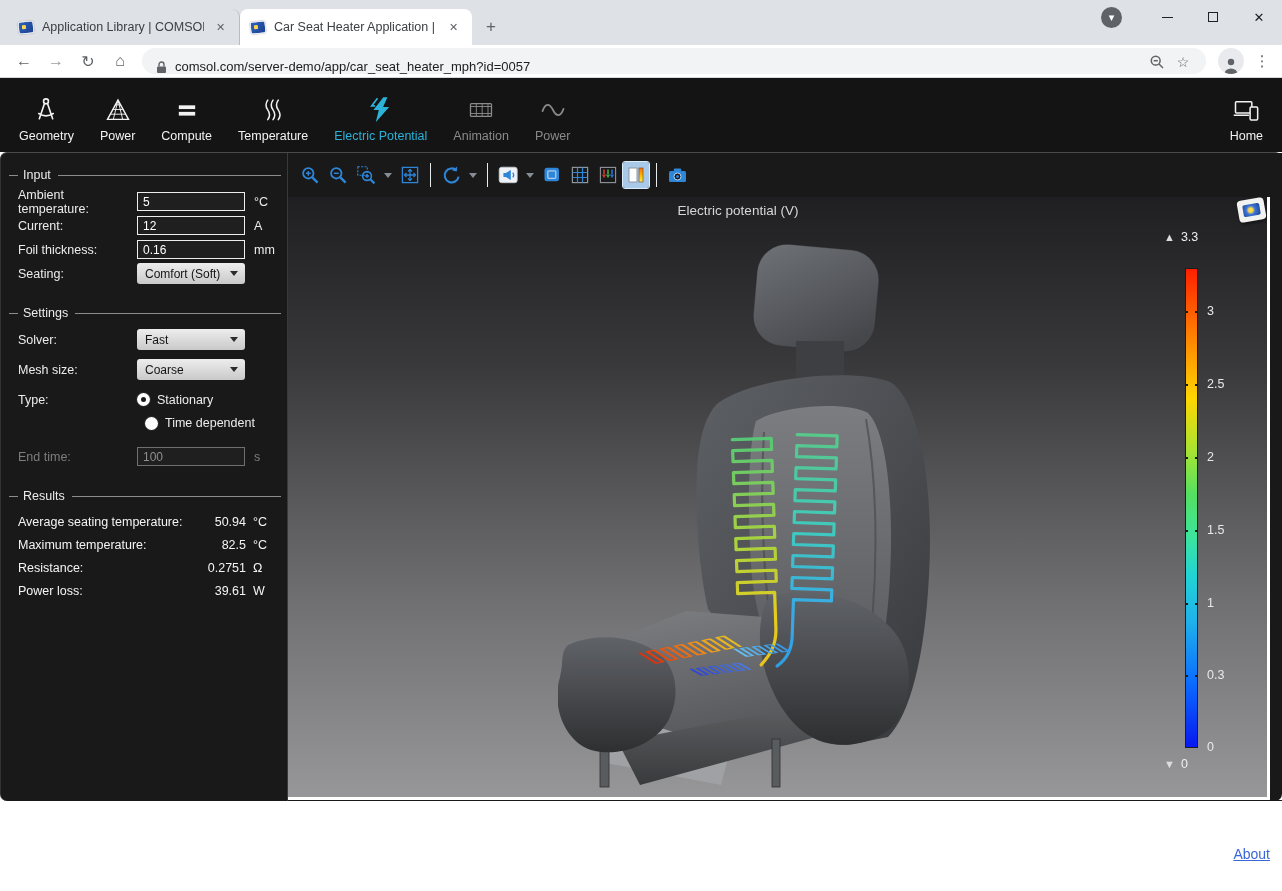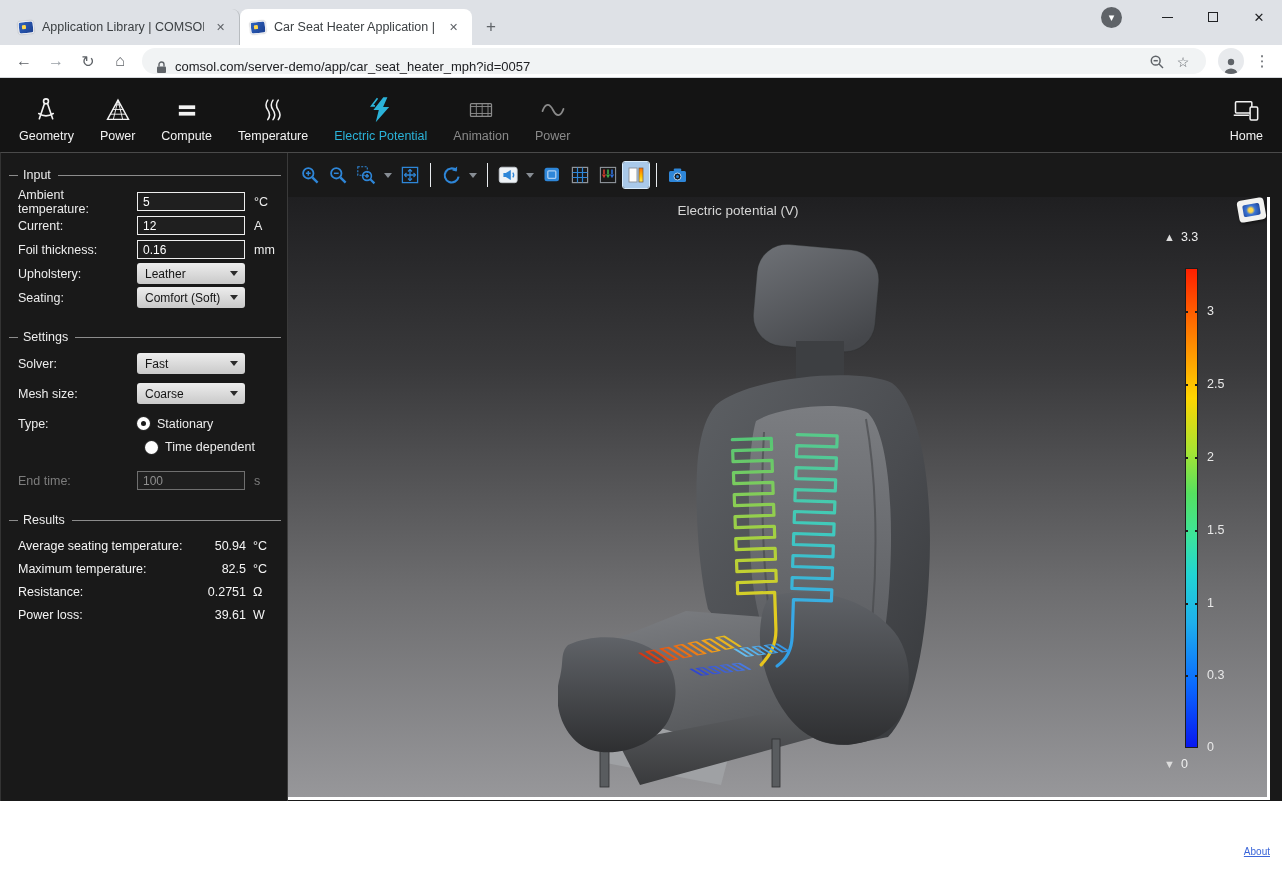--- a/index.html
+++ b/index.html
@@ -50,21 +50,21 @@
   .rb-item { display:flex; flex-direction:column; align-items:center; justify-content:flex-end;
     padding:6px 13px 9px; color:#f2f2f2; cursor:default; }
   .rb-item .rb-ico { height:34px; display:flex; align-items:center; justify-content:center; }
   .rb-label { font-size:12.5px; margin-top:2px; white-space:nowrap; }
   .rb-item.active { color:#2bb3d9; }
   .rb-item.disabled { color:#8a8a8a; }
   .rb-home { margin-left:auto; }
 
   
   .content { height:649px; display:flex; background:#191919; border-top:1px solid #4a4a4a;
-    border-left:1px solid #333; }
+    border-left:1px solid #333;border-radius:7px; }
   .left-panel { width:287px; flex:none; padding-top:9px; border-right:1px solid #3a3a3a; }
 
   .sec-head { display:flex; align-items:center; margin:6px 6px 8px 8px; color:#ececec; font-size:12.5px; }
   .sec-head::before { content:""; width:9px; border-top:1px solid #8c8c8c; margin-right:5px; }
   .sec-head::after { content:""; flex:1; border-top:1px solid #8c8c8c; margin-left:7px; }
   .f-row { display:flex; align-items:center; height:23px; margin:0 8px 1px 17px; }
   .f-label { width:119px; font-size:12.5px; color:#ececec; flex:none; }
   .f-label.dim { color:#7d7d7d; }
   .txt { width:108px; height:19px; background:#1f1f1f; border:1px solid #ededed; color:#fff;
     font-size:12px; padding:0 5px; font-family:"Liberation Sans",sans-serif; }
@@ -112,21 +112,21 @@
       #3ce49c 56%, #21d4d4 64%, #1fb0ec 74%, #0a6aff 87%, #0818f0 100%); }
   .lg-notch { position:absolute; left:897px; width:13px; height:2px;
     background:linear-gradient(90deg,#1d1d1d 3px,transparent 3px,transparent 10px,#1d1d1d 10px); }
   .lg-tick { position:absolute; left:919px; font-size:12.5px; color:#e8e8e8; }
   .lg-max, .lg-min { position:absolute; left:876px; font-size:12.5px; color:#efefef; display:flex;
     align-items:center; gap:6px; }
   .lg-max { top:33px; } .lg-min { top:560px; }
   .lg-arrow { font-size:11px; color:#dcdcdc; }
 
   .below-canvas { flex:1; position:relative; background:#191919; }
-  .about-link { position:absolute; right:12px; top:46px; font-size:10px; color:#3b66d9; }
+  .about-link { position:absolute; right:12px; top:46px; font-size:14px; color:#3b66d9; }
 
   .footer-strip { height:6px; background:#fff; }
 
   svg { display:block; }
 </style>
 </head>
 <body>
 
 <div class="tabstrip">
   <div class="tab inactive">
@@ -272,27 +272,20 @@
     </div>
     <div class="f-row">
       <span class="f-label">Current:</span>
       <input class="txt" value="12" style="">
       <span class="unit">A</span>
     </div>
     <div class="f-row">
       <span class="f-label">Foil thickness:</span>
       <input class="txt" value="0.16" style="">
       <span class="unit">mm</span>
-    </div>
-    <div class="f-row">
-      <span class="f-label">Upholstery:</span>
-      <div class="sel">
-        <span>Leather</span>
-        <span class="sel-caret"></span>
-      </div>
     </div>
     <div class="f-row">
       <span class="f-label">Seating:</span>
       <div class="sel">
         <span>Comfort (Soft)</span>
         <span class="sel-caret"></span>
       </div>
     </div>
 
     <div class="spacer14"></div>

